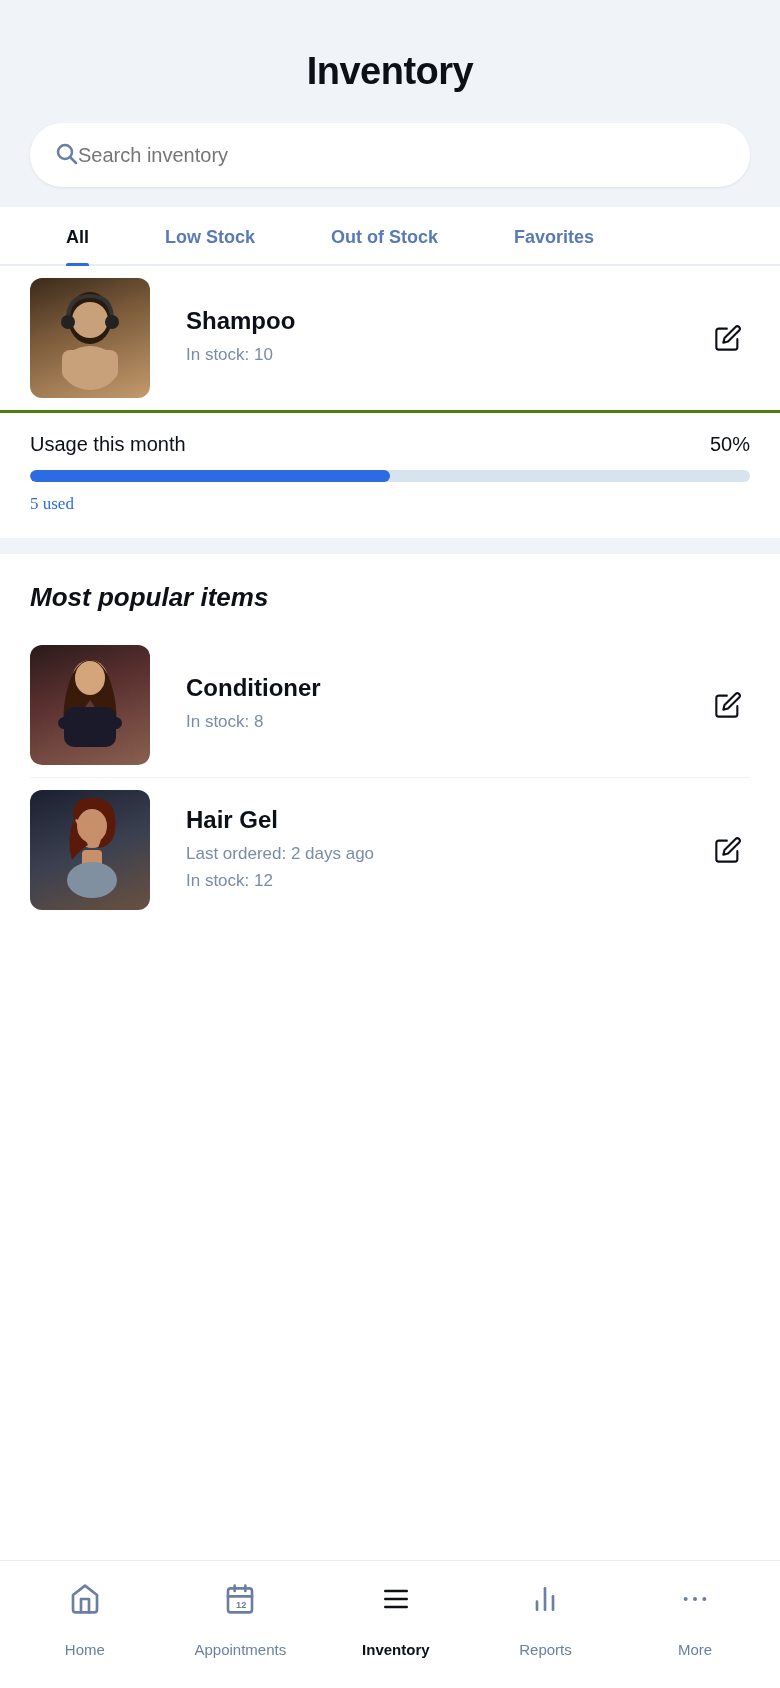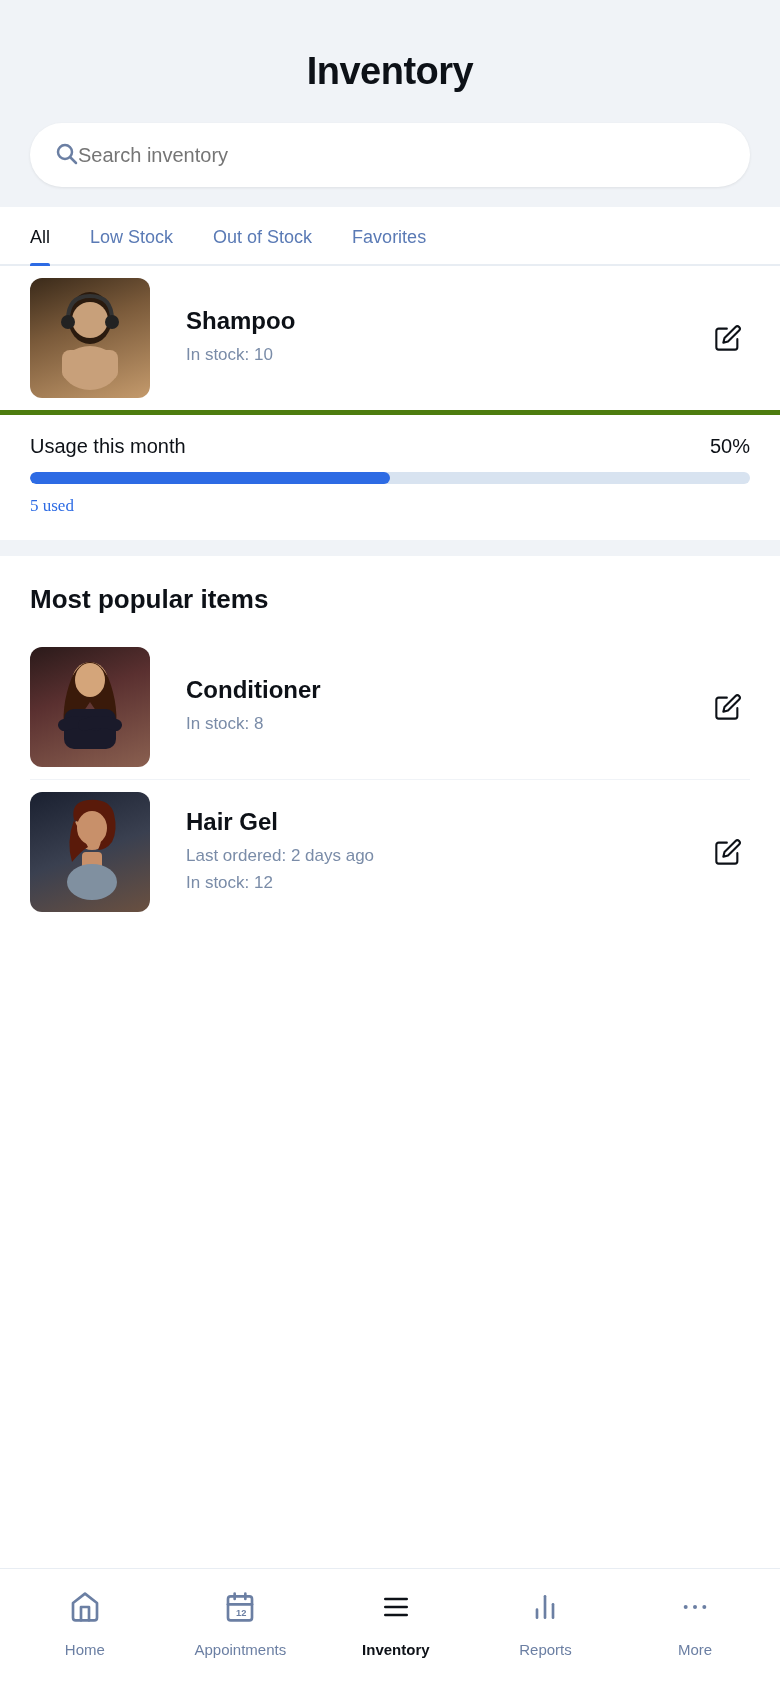--- a/index.html
+++ b/index.html
@@ -66,25 +66,26 @@
     .tabs-container {
       background: #ffffff;
       padding: 0 30px;
       display: flex;
       gap: 40px;
       border-bottom: 2px solid #e8edf3;
     }
     .tab {
       padding: 20px 0 16px;
       font-size: 18px;
-      font-weight: 400;
+      font-weight: 700;
       color: #5a7ab5;
       cursor: pointer;
       position: relative;
       white-space: nowrap;
+      margin-left: 36px;
     }
     .tab.active {
       color: #0d1117;
     }
     .tab.active::after {
       content: '';
       position: absolute;
       bottom: -2px;
       left: 0;
       right: 0;
@@ -155,21 +156,21 @@
     }
     .edit-icon {
       width: 28px;
       height: 28px;
     }
 
     
     .usage-section {
       padding: 20px 30px 24px;
       background: #ffffff;
-      border-top: 5px solid #4d7c0f;
+      border-top: 3px solid #4d7c0f;
     }
     .usage-header {
       display: flex;
       justify-content: space-between;
       align-items: center;
       margin-bottom: 14px;
     }
     .usage-label {
       font-size: 20px;
       color: #0d1117;
@@ -208,20 +209,21 @@
     
     .popular-section {
       background: #ffffff;
       padding: 28px 30px 10px;
     }
     .popular-title {
       font-size: 26px;
       font-weight: 700;
       color: #0d1117;
       margin-bottom: 10px;
+      font-style: italic;
     }
 
     .item-divider {
       height: 1px;
       background: #f0f3f7;
       margin: 0 30px;
     }
 
     
     .spacer {
@@ -238,21 +240,21 @@
       justify-content: space-around;
       align-items: center;
       padding: 20px 10px 30px;
       position: sticky;
       bottom: 0;
     }
     .nav-item {
       display: flex;
       flex-direction: column;
       align-items: center;
-      gap: 16px;
+      gap: 24px;
       cursor: pointer;
       min-width: 80px;
     }
     .nav-icon {
       width: 36px;
       height: 36px;
       display: flex;
       align-items: center;
       justify-content: center;
     }

